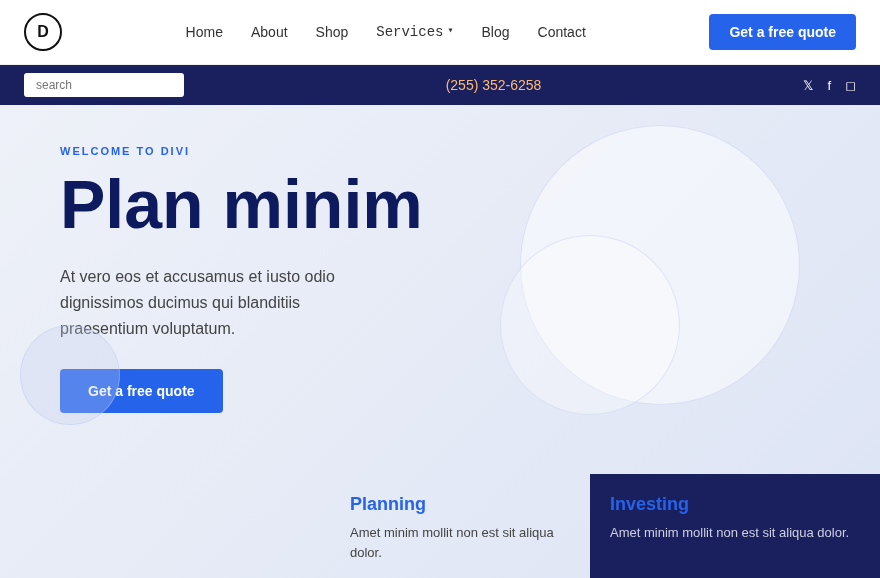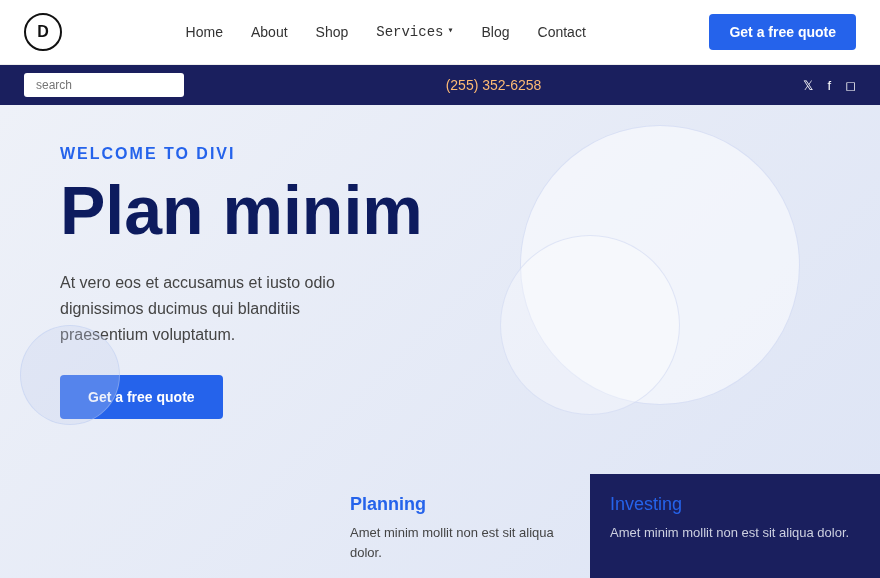--- a/index.html
+++ b/index.html
@@ -141,21 +141,21 @@
       top: 220px;
       width: 100px;
       height: 100px;
       border-radius: 50%;
       background: rgba(200,210,240,0.3);
       border: 1px solid rgba(180,200,240,0.4);
     }
 
     .welcome-label {
       color: #2563eb;
-      font-size: 16px;
+      font-size: 11px;
       font-weight: 700;
       letter-spacing: 2px;
       text-transform: uppercase;
       margin-bottom: 12px;
     }
     .hero-title {
       font-size: 68px;
       font-weight: 900;
       color: #0d1b5e;
       line-height: 1.05;
@@ -209,21 +209,21 @@
       line-height: 1.5;
     }
     .card-investing {
       width: 290px;
       background: #1a1f5e;
       padding: 20px 20px 16px 20px;
     }
     .card-investing .card-title {
       color: #2563eb;
       font-size: 18px;
-      font-weight: 400;
+      font-weight: 700;
       margin-bottom: 8px;
     }
     .card-investing .card-text {
       font-size: 13px;
       color: #cdd0e0;
       line-height: 1.5;
     }
   </style>
 </head>
 <body>

